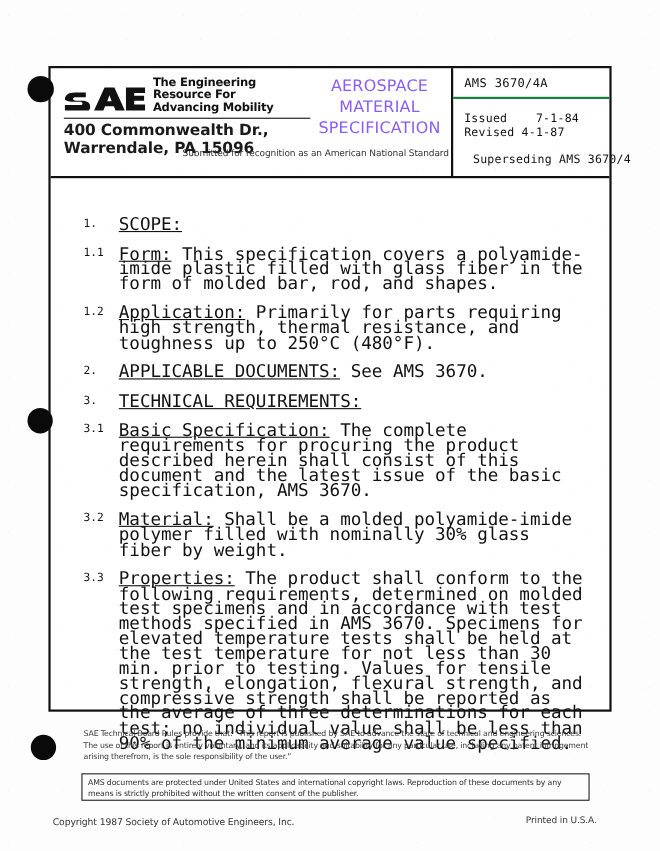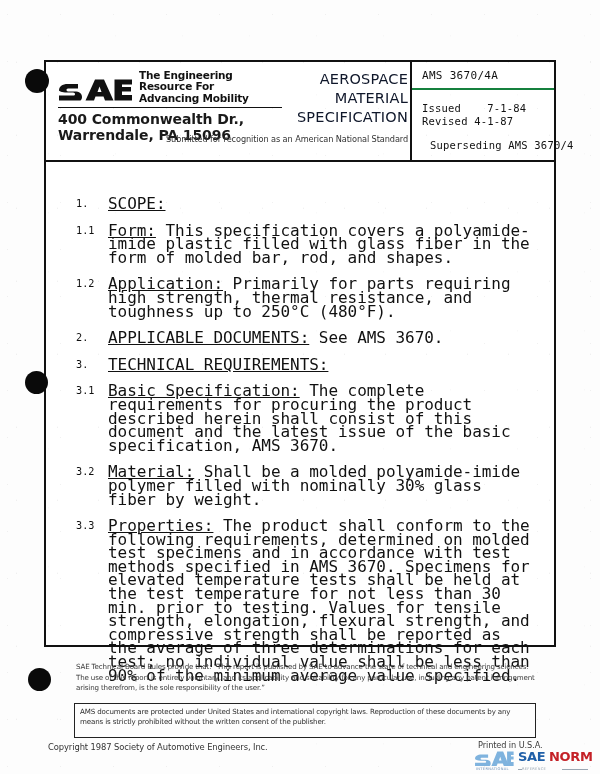--- a/index.html
+++ b/index.html
@@ -96,25 +96,25 @@
     font-size: 8.2px;
     color: #333;
     letter-spacing: -0.1px;
     white-space: nowrap;
   }
   .hdr-title {
     position: absolute;
     left: 236px;
     top: 8px;
     width: 126px;
-    text-align: right;
+    text-align: center;
     font-family: "DejaVu Sans", sans-serif;
     font-size: 14.5px;
     line-height: 19px;
-    color: #0f172a;
+    color: #8b5cf6;
     letter-spacing: 0.2px;
   }
   .hdr-right {
     position: absolute;
     right: 0;
     top: 0;
     width: 144px;
     height: 100%;
     border-left: 2px solid #111;
     box-sizing: border-box;
@@ -196,21 +196,21 @@
     letter-spacing: -0.15px;
     z-index: 4;
   }
   .legal-box {
     position: absolute;
     left: 74px;
     top: 703px;
     width: 462px;
     border: 1.4px solid #222;
     box-sizing: border-box;
-    padding: 3px 4px 10px 5px;
+    padding: 3px 4px 0 5px;
     font-family: "DejaVu Sans", sans-serif;
     font-size: 7.1px;
     line-height: 10px;
     color: #2e2e2e;
     letter-spacing: -0.15px;
     z-index: 4;
   }
   .copyright {
     position: absolute;
     left: 48px;
@@ -396,30 +396,15 @@
   </div>
 
   <div class="legal">SAE Technical Board Rules provide that: “This report is published by SAE to advance the state of technical and engineering sciences. The use of this report is entirely voluntary, and its applicability and suitability for any particular use, including any patent infringement arising therefrom, is the sole responsibility of the user.”</div>
 
   <div class="legal-box">AMS documents are protected under United States and international copyright laws. Reproduction of these documents by any means is strictly prohibited without the written consent of the publisher.</div>
 
   <div class="copyright">Copyright  1987  Society of Automotive Engineers, Inc.</div>
 
   <div class="printed">Printed in U.S.A.</div>
 
-  <div class="watermark">
-    <svg class="wm-badge" viewBox="0 0 120 52">
-      <g fill="#7fb3de">
-        <path d="M2,30 C2,22 9,17 22,17 L42,17 L42,27 L24,27 C20,27 19,28 19,30 C19,32 21,33 25,33 L35,33 C45,33 50,37 50,44 C50,47 49,50 47,52 L2,52 L2,42 L32,42 C35,42 36,41 36,39 C36,37 34,36 30,36 L20,36 C9,36 2,33 2,30 Z"></path>
-        <path d="M52,52 L70,8 L88,8 L106,52 L90,52 L87,44 L71,44 L68,52 Z M75,35 L83,35 L79,24 Z"></path>
-        <path d="M100,8 L120,8 L120,18 L112,18 L112,23 L120,23 L120,32 L112,32 L112,40 L120,40 L120,52 L100,52 Z"></path>
-      </g>
-    </svg>
-    <div class="wm-sae">SAE</div>
-    <div class="wm-norm">NORM</div>
-    <div class="wm-sub-left">INTERNATIONAL</div>
-    <div class="wm-sub-right">REFERENCE</div>
-    <div class="wm-rule-a"></div>
-    <div class="wm-rule-b"></div>
-  </div>
 
   <div class="speckle"></div>
 </div>
 
 </body></html>

